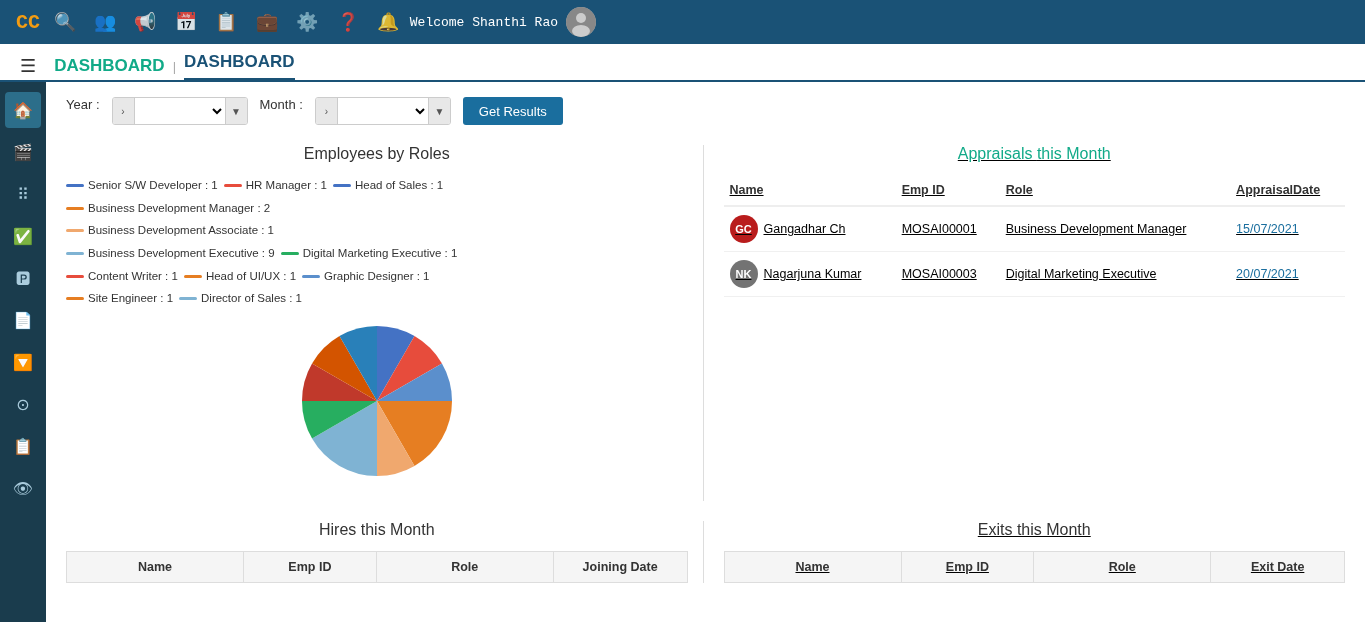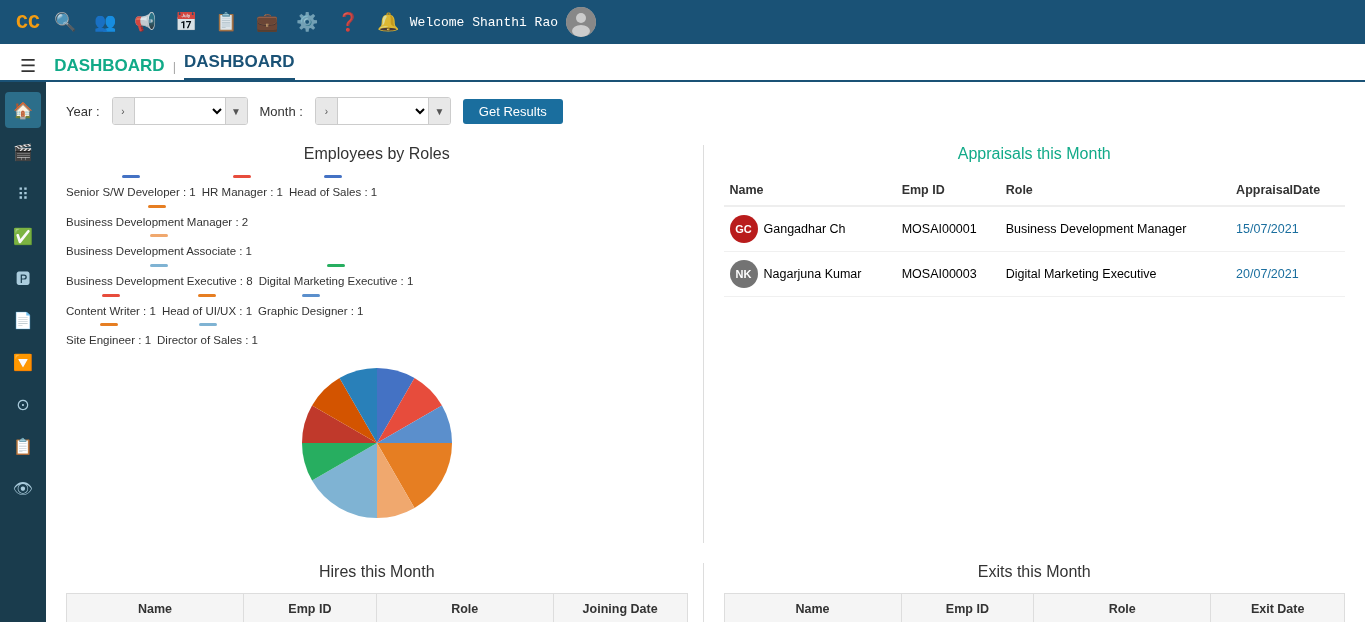--- a/index.html
+++ b/index.html
@@ -73,21 +73,21 @@
     }
     .sidebar-item.active { background: #2c6e8a; color: white; }
 
     
     .content {
       flex: 1; background: white; overflow-y: auto; padding: 15px 20px;
     }
 
     
     .filter-row {
-      display: flex; align-items: center; gap: 12px; margin-bottom: 20px;
+      display: flex; gap: 12px; margin-bottom: 20px;
     }
     .filter-row label { font-size: 13px; color: #333; }
     .filter-select-wrapper {
       display: flex; align-items: center; border: 1px solid #ccc; border-radius: 3px;
       overflow: hidden; height: 28px;
     }
     .filter-arrow {
       background: #e8e8e8; width: 22px; height: 28px;
       display: flex; align-items: center; justify-content: center;
       font-size: 10px; color: #555; border-right: 1px solid #ccc;
@@ -103,32 +103,32 @@
       font-size: 10px; color: #555; border-left: 1px solid #ccc; cursor: pointer;
     }
     .get-results-btn {
       background: #1a6e9e; color: white; border: none;
       padding: 5px 16px; border-radius: 3px; cursor: pointer; font-size: 13px;
     }
 
     
     .two-col { display: flex; gap: 0; width: 100%; }
     .col-left { flex: 1; padding-right: 15px; border-right: 1px solid #ddd; }
-    .col-right { flex: 1; padding-left: 20px; }
+    .col-right { flex: 1; padding-left: 20px; text-decoration: underline; }
 
     .section-title {
       text-align: center; font-size: 16px; font-weight: normal;
       color: #333; margin-bottom: 12px;
     }
     .section-title span { color: #1a8; }
 
     
     .legend { margin-bottom: 12px; font-size: 11.5px; color: #333; line-height: 1.8; }
     .legend-row { display: flex; flex-wrap: wrap; gap: 6px; margin-bottom: 2px; }
-    .legend-item { display: flex; align-items: center; gap: 4px; flex-direction: column; }
+    .legend-item { display: flex; align-items: center; gap: 4px; }
     .legend-color { width: 18px; height: 3px; border-radius: 2px; }
 
     
     .pie-container {
       display: flex; justify-content: center; margin: 10px 0 20px;
     }
 
     
     .data-table { width: 100%; border-collapse: collapse; font-size: 12.5px; }
     .data-table th {
@@ -261,21 +261,21 @@
           </div>
           <div class="legend-row">
             <div class="legend-item">
               <div class="legend-color" style="background:#f0a86e"></div>
               <span>Business Development Associate : 1</span>
             </div>
           </div>
           <div class="legend-row">
             <div class="legend-item">
               <div class="legend-color" style="background:#7fb3d3"></div>
-              <span>Business Development Executive : 8</span>
+              <span>Business Development Executive : 9</span>
             </div>
             <div class="legend-item">
               <div class="legend-color" style="background:#27ae60"></div>
               <span>Digital Marketing Executive : 1</span>
             </div>
           </div>
           <div class="legend-row">
             <div class="legend-item">
               <div class="legend-color" style="background:#e74c3c"></div>
               <span>Content Writer : 1</span>

